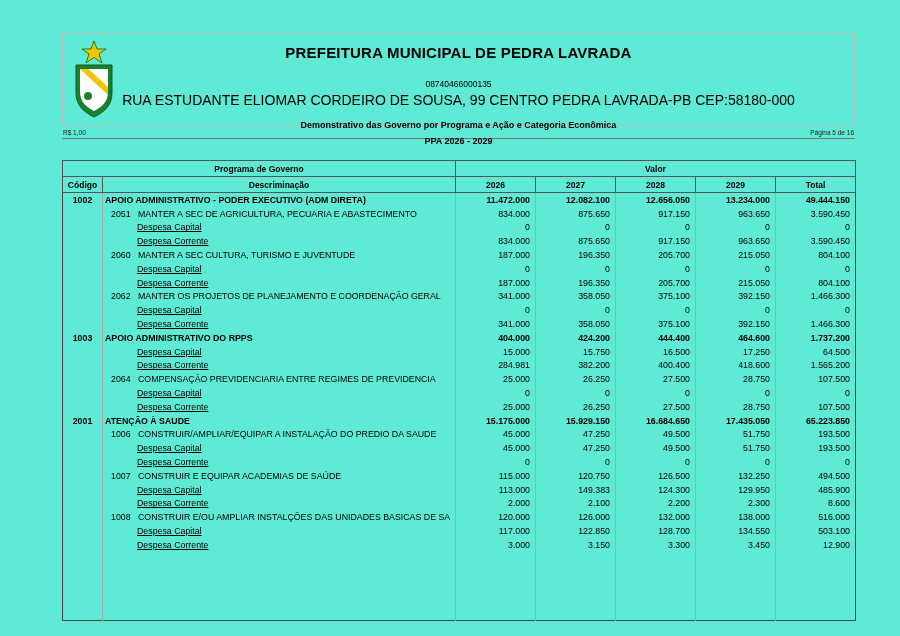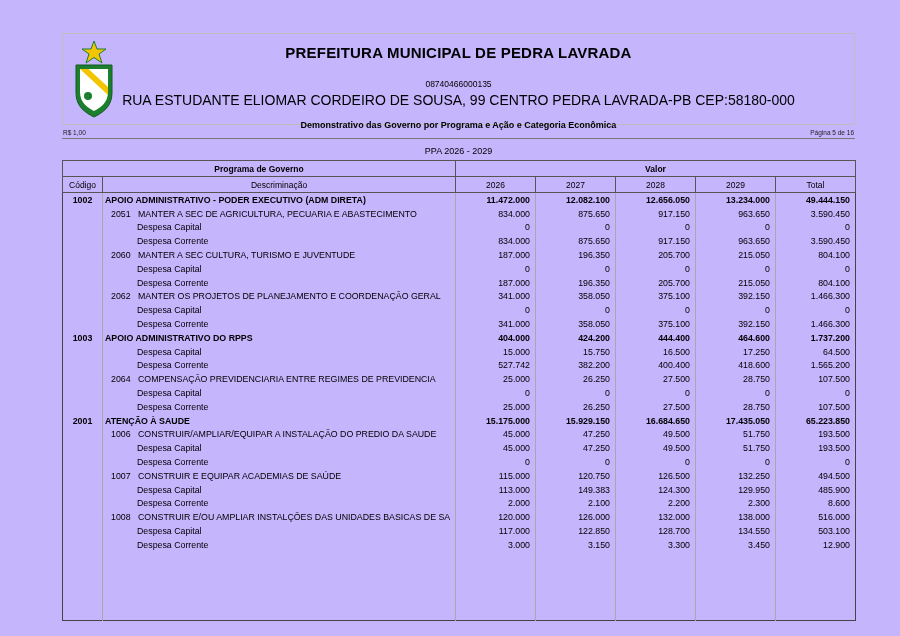--- a/index.html
+++ b/index.html
@@ -1,40 +1,40 @@
 <!DOCTYPE html>
 <html lang="pt-BR"><head>
 <meta charset="utf-8">
 <style>
   html,body{margin:0;padding:0;background:#fff;}
-  .page{position:relative;width:900px;height:636px;background:#c4b5fd;font-family:"Liberation Sans",sans-serif;color:#000;overflow:hidden;}
+  .page{position:relative;width:900px;height:636px;background:#5eead4;font-family:"Liberation Sans",sans-serif;color:#000;overflow:hidden;}
   .content{position:absolute;left:62px;top:33px;width:793px;}
   .header-box{position:relative;border:1px solid #bdbdbd;height:90px;}
   .logo{position:absolute;left:8px;top:6px;width:46px;height:78px;}
   .header-center{text-align:center;padding-top:10px;}
   .title{font-size:15px;font-weight:bold;letter-spacing:0.2px;}
   .cnpj{font-size:8.5px;margin-top:18px;}
   .address{font-size:14px;margin-top:3px;}
   .report-title{font-size:9px;font-weight:bold;margin-top:12px;}
-  .report-period{font-size:9px;font-weight:normal;margin-top:16px;}
+  .report-period{font-size:9px;font-weight:bold;margin-top:6px;}
   .subheader{display:flex;justify-content:space-between;font-size:6.5px;color:#222;margin-top:4px;padding:0 1px;}
   .rule{border-top:1px solid #777;margin-top:2px;}
   .table-wrap{margin-top:21px;height:461px;}
   table{border-collapse:collapse;width:100%;height:100%;table-layout:fixed;border:1px solid #444;}
   thead th{border:1px solid #555;font-size:8.5px;height:15px;padding:0;}
   th.gh{font-weight:bold;}
-  th.ch{font-weight:normal;}
+  th.ch{font-weight:bold;}
   tbody td{font-size:8.8px;height:13.8px;padding:0;border-right:1px solid #a8a8a8;white-space:nowrap;overflow:hidden;vertical-align:middle;}
   tbody td:last-child{border-right:none;}
   td.num{text-align:right;padding-right:5px;}
   tr.row-program{font-weight:bold;}
   td.code-cell{text-align:center;}
   td.desc-cell{padding-left:2px;}
   .action-code{display:inline-block;width:27px;padding-left:6px;box-sizing:content-box;}
-  td.detail-desc{padding-left:34px;}
+  td.detail-desc{padding-left:34px;text-decoration:underline;}
   tr.spacer td{height:auto;}
 </style>
 </head>
 <body>
 
 <div class="page">
   <div class="content">
 
     <div class="header-box">
       <div class="logo">
@@ -192,21 +192,21 @@
               <td class="desc-cell detail-desc">Despesa Capital</td>
               <td class="num">15.000</td>
               <td class="num">15.750</td>
               <td class="num">16.500</td>
               <td class="num">17.250</td>
               <td class="num">64.500</td>
             </tr>
             <tr class="row-detail">
               <td class="code-cell"></td>
               <td class="desc-cell detail-desc">Despesa Corrente</td>
-              <td class="num">527.742</td>
+              <td class="num">284.981</td>
               <td class="num">382.200</td>
               <td class="num">400.400</td>
               <td class="num">418.600</td>
               <td class="num">1.565.200</td>
             </tr>
             <tr class="row-action">
               <td class="code-cell"></td>
               <td class="desc-cell"><span class="action-code">2064</span><span>COMPENSAÇÃO PREVIDENCIARIA ENTRE REGIMES DE PREVIDENCIA</span></td>
               <td class="num">25.000</td>
               <td class="num">26.250</td>

